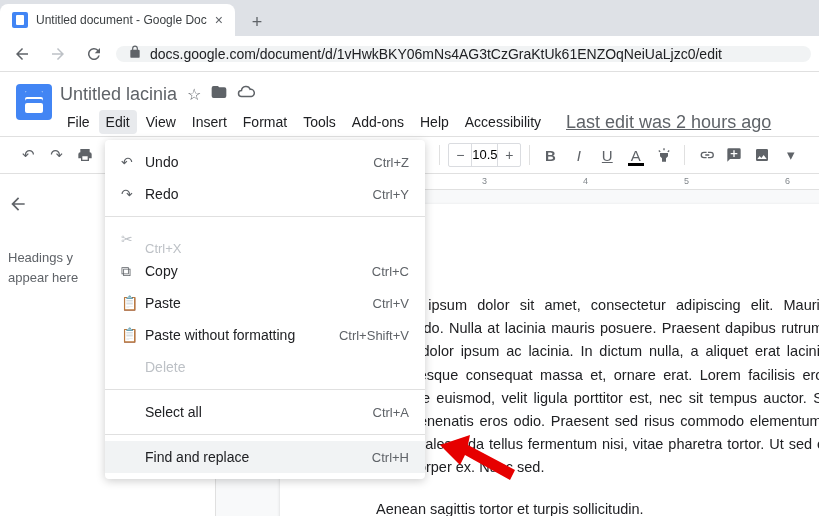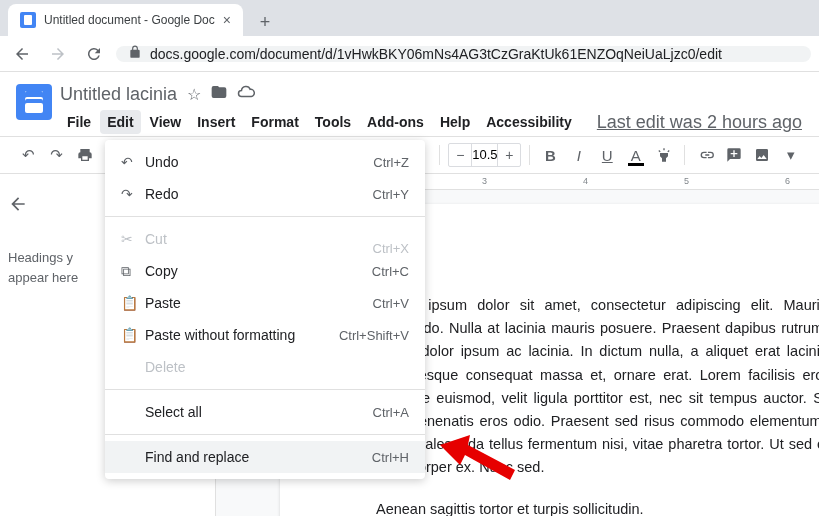--- a/index.html
+++ b/index.html
@@ -1,19 +1,19 @@
 <!DOCTYPE html>
 <html><head>
 <meta charset="utf-8">
 <style>
 * { margin: 0; padding: 0; box-sizing: border-box; font-family: Arial, Helvetica, sans-serif; }
 body { background: #fff; width: 819px; height: 520px; overflow: hidden; position: relative; }
 
 
-.browser-tabs { height: 36px; background: #dee1e6; display: flex; align-items: flex-end; padding-left: 8px; }
+.browser-tabs { height: 36px; background: #dee1e6; display: flex; align-items: flex-end; }
 .tab { background: #fff; height: 32px; display: flex; align-items: center; padding: 0 12px; border-radius: 8px 8px 0 0; min-width: 200px; gap: 8px; font-size: 12px; color: #3c4043; }
 .tab-favicon { width: 16px; height: 16px; background: #4285f4; border-radius: 2px; display: flex; align-items: center; justify-content: center; }
 .tab-favicon::before { content: ""; width: 8px; height: 10px; background: #fff; border-radius: 1px; }
 .tab-close { margin-left: auto; color: #5f6368; font-size: 14px; cursor: pointer; }
 .new-tab { width: 28px; height: 28px; display: flex; align-items: center; justify-content: center; color: #5f6368; font-size: 18px; margin-left: 8px; cursor: pointer; }
 
 .addr-bar { height: 36px; background: #fff; display: flex; align-items: center; padding: 0 8px; gap: 8px; border-bottom: 1px solid #e0e0e0; }
 .nav-btn { width: 28px; height: 28px; display: flex; align-items: center; justify-content: center; color: #5f6368; cursor: pointer; }
 .nav-btn.disabled { color: #bdc1c6; }
 .url-field { flex: 1; height: 16px; background: #f1f3f4; border-radius: 14px; display: flex; align-items: center; padding: 0 12px; gap: 8px; font-size: 14px; color: #202124; }
@@ -21,21 +21,21 @@
 
 
 .docs-header { padding: 8px 16px 0 16px; display: flex; align-items: flex-start; gap: 8px; }
 .docs-logo { width: 36px; height: 36px; background: #4285f4; border-radius: 4px; display: flex; align-items: center; justify-content: center; margin-top: 4px; }
 .docs-logo::before { content: ""; width: 18px; height: 22px; background: #fff; border-radius: 2px; box-shadow: inset 0 6px 0 #4285f4, inset 0 8px 0 #fff, inset 0 12px 0 #4285f4, inset 0 14px 0 #fff; }
 .docs-titlearea { flex: 1; }
 .docs-titlerow { display: flex; align-items: center; gap: 10px; height: 28px; }
 .doc-title { font-size: 18px; color: #5f6368; }
 .title-icon { color: #5f6368; font-size: 16px; cursor: pointer; }
 .menubar { display: flex; gap: 2px; height: 28px; align-items: center; font-size: 14px; color: #202124; }
-.menu-item { padding: 4px 7px; border-radius: 4px; cursor: pointer; font-weight: bold; }
+.menu-item { padding: 4px 7px; border-radius: 4px; cursor: pointer; }
 .menu-item.active { background: #e8eaed; }
 .last-edit { color: #5f6368; text-decoration: underline; margin-left: 16px; font-size: 18px; cursor: pointer; }
 
 
 .toolbar { height: 38px; border-top: 1px solid #e0e0e0; border-bottom: 1px solid #e0e0e0; display: flex; align-items: center; padding: 0 16px; gap: 4px; }
 .tb-btn { width: 26px; height: 26px; display: flex; align-items: center; justify-content: center; color: #5f6368; cursor: pointer; font-size: 15px; }
 .tb-sep { width: 1px; height: 20px; background: #e0e0e0; margin: 0 4px; }
 .font-size-box { display: flex; align-items: center; border: 1px solid #dadce0; border-radius: 2px; height: 24px; }
 .font-size-box .pm { width: 22px; text-align: center; color: #5f6368; cursor: pointer; font-size: 14px; }
 .font-size-box .val { width: 27px; text-align: center; font-size: 13px; border-left: 1px solid #dadce0; border-right: 1px solid #dadce0; height: 100%; line-height: 22px; }
@@ -234,21 +234,20 @@
       <span class="dd-shortcut">Ctrl+Z</span>
     </div>
     <div class="dd-item">
       <span class="dd-icon">↷</span>
       <span class="dd-label">Redo</span>
       <span class="dd-shortcut">Ctrl+Y</span>
     </div>
     <div class="dd-sep"></div>
     <div class="dd-item disabled">
       <span class="dd-icon">✂</span>
-      <span class="dd-label">Cut</span>
       <span class="dd-shortcut">Ctrl+X</span>
     </div>
     <div class="dd-item">
       <span class="dd-icon">⧉</span>
       <span class="dd-label">Copy</span>
       <span class="dd-shortcut">Ctrl+C</span>
     </div>
     <div class="dd-item">
       <span class="dd-icon">📋</span>
       <span class="dd-label">Paste</span>

